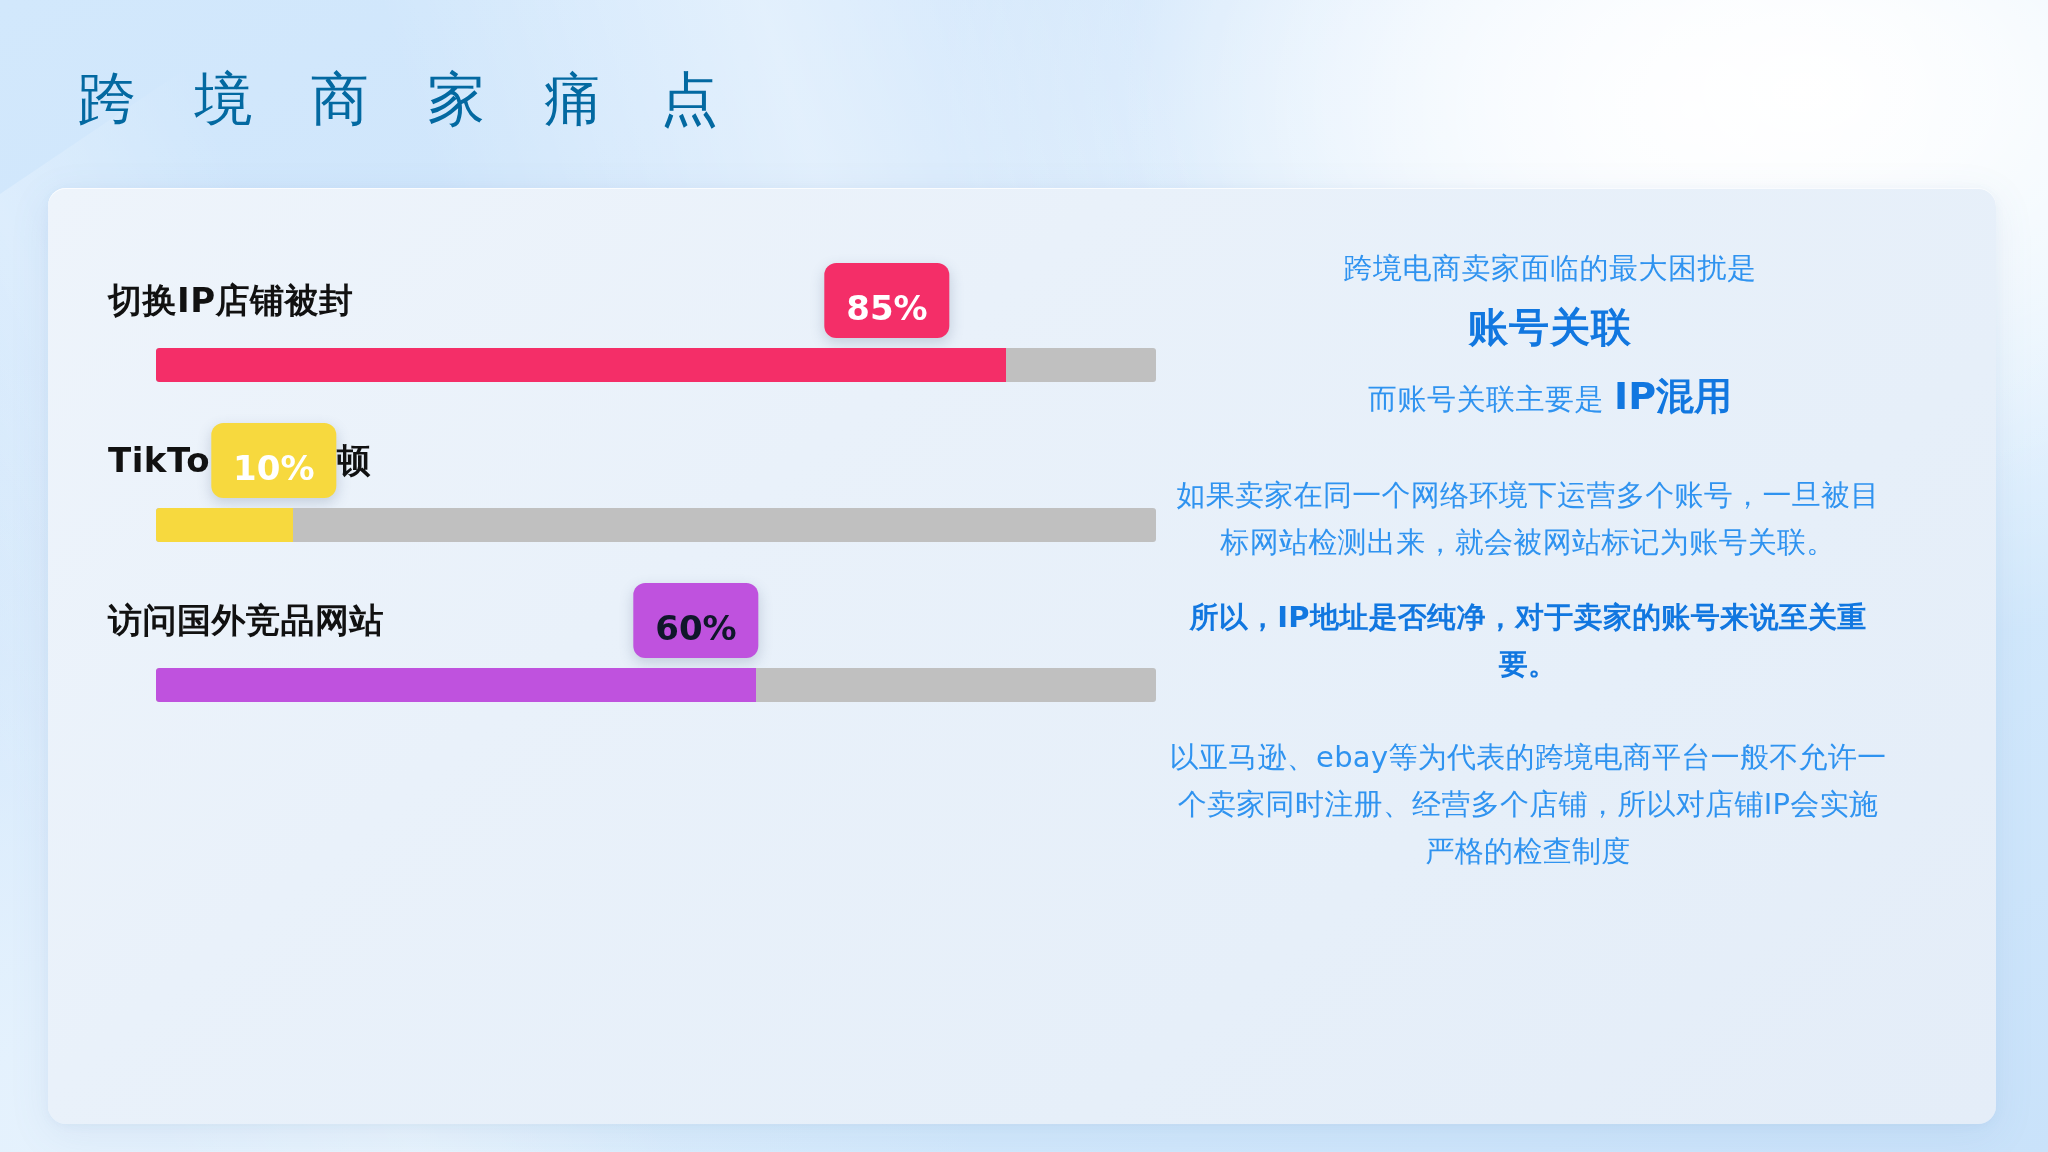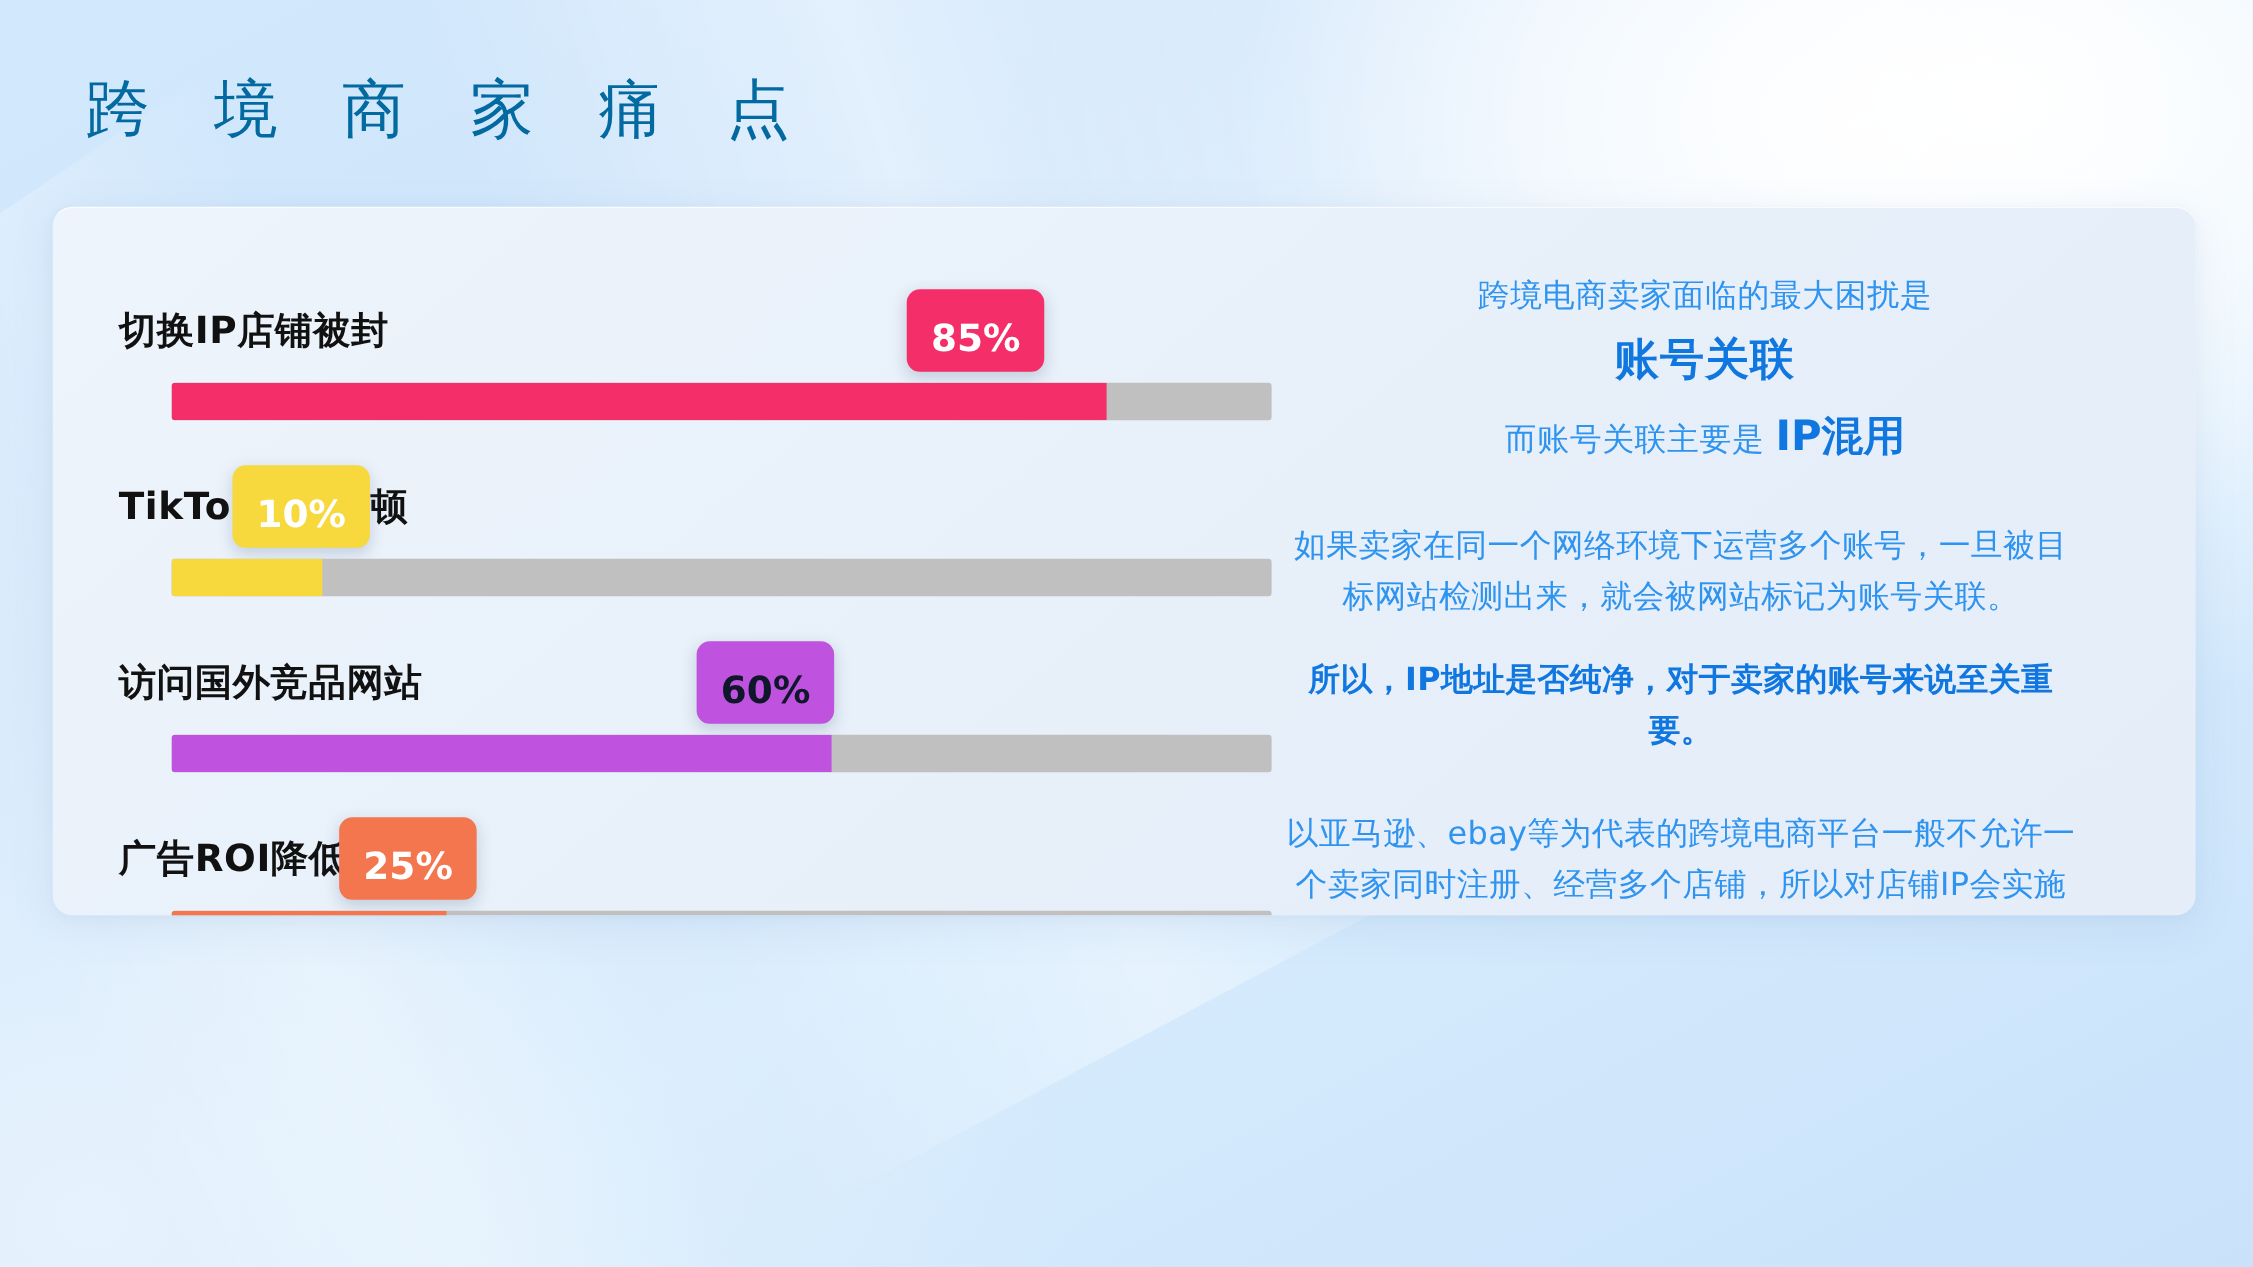--- a/index.html
+++ b/index.html
@@ -63,21 +63,21 @@
     white-space: nowrap;
     font-family: "DejaVu Sans", "Liberation Sans", sans-serif;
   }
 
   
   #main-card {
     position: absolute;
     left: 48px;
     top: 188px;
     width: 1948px;
-    height: 644px;
+    height: 936px;
     border-radius: 18px;
     background: linear-gradient(140deg, #eef4fb 0%, #e9f1fa 35%, #e6eff9 70%, #e4edf8 100%);
     box-shadow: 0 10px 40px rgba(90,130,180,0.10),
                 0 2px 10px rgba(90,130,180,0.06),
                 inset 0 1px 0 rgba(255,255,255,0.75);
     display: flex;
     overflow: hidden;
   }
 
   
@@ -206,27 +206,20 @@
     </div>
 
     <div class="bar-row">
       <div class="bar-row-label">访问国外竞品网站</div>
       <div class="bar-badge" style="background: rgb(191, 82, 222); color: #0f172a; left: 564px; margin-left: 24px;">60%</div>
       <div class="bar-track" style="background: rgb(192, 192, 192);">
         <div class="bar-fill" style="width: 600px; background: rgb(191, 82, 222);"></div>
       </div>
     </div>
 
-    <div class="bar-row">
-      <div class="bar-row-label">广告ROI降低</div>
-      <div class="bar-badge" style="background: rgb(244, 118, 79); color: rgb(255, 255, 255); left: 263px;">25%</div>
-      <div class="bar-track" style="background: rgb(192, 192, 192);">
-        <div class="bar-fill" style="width: 250px; background: rgb(244, 118, 79);"></div>
-      </div>
-    </div>
 
   </div>
 
   <div id="copy-panel">
     <p class="copy-lead">跨境电商卖家面临的最大困扰是</p>
     <p class="copy-headline">账号关联</p>
     <p class="copy-sub">
       <span>而账号关联主要是</span><span class="emph">IP混用</span>
     </p>
     <p class="copy-para">如果卖家在同一个网络环境下运营多个账号，一旦被目标网站检测出来，就会被网站标记为账号关联。</p>

